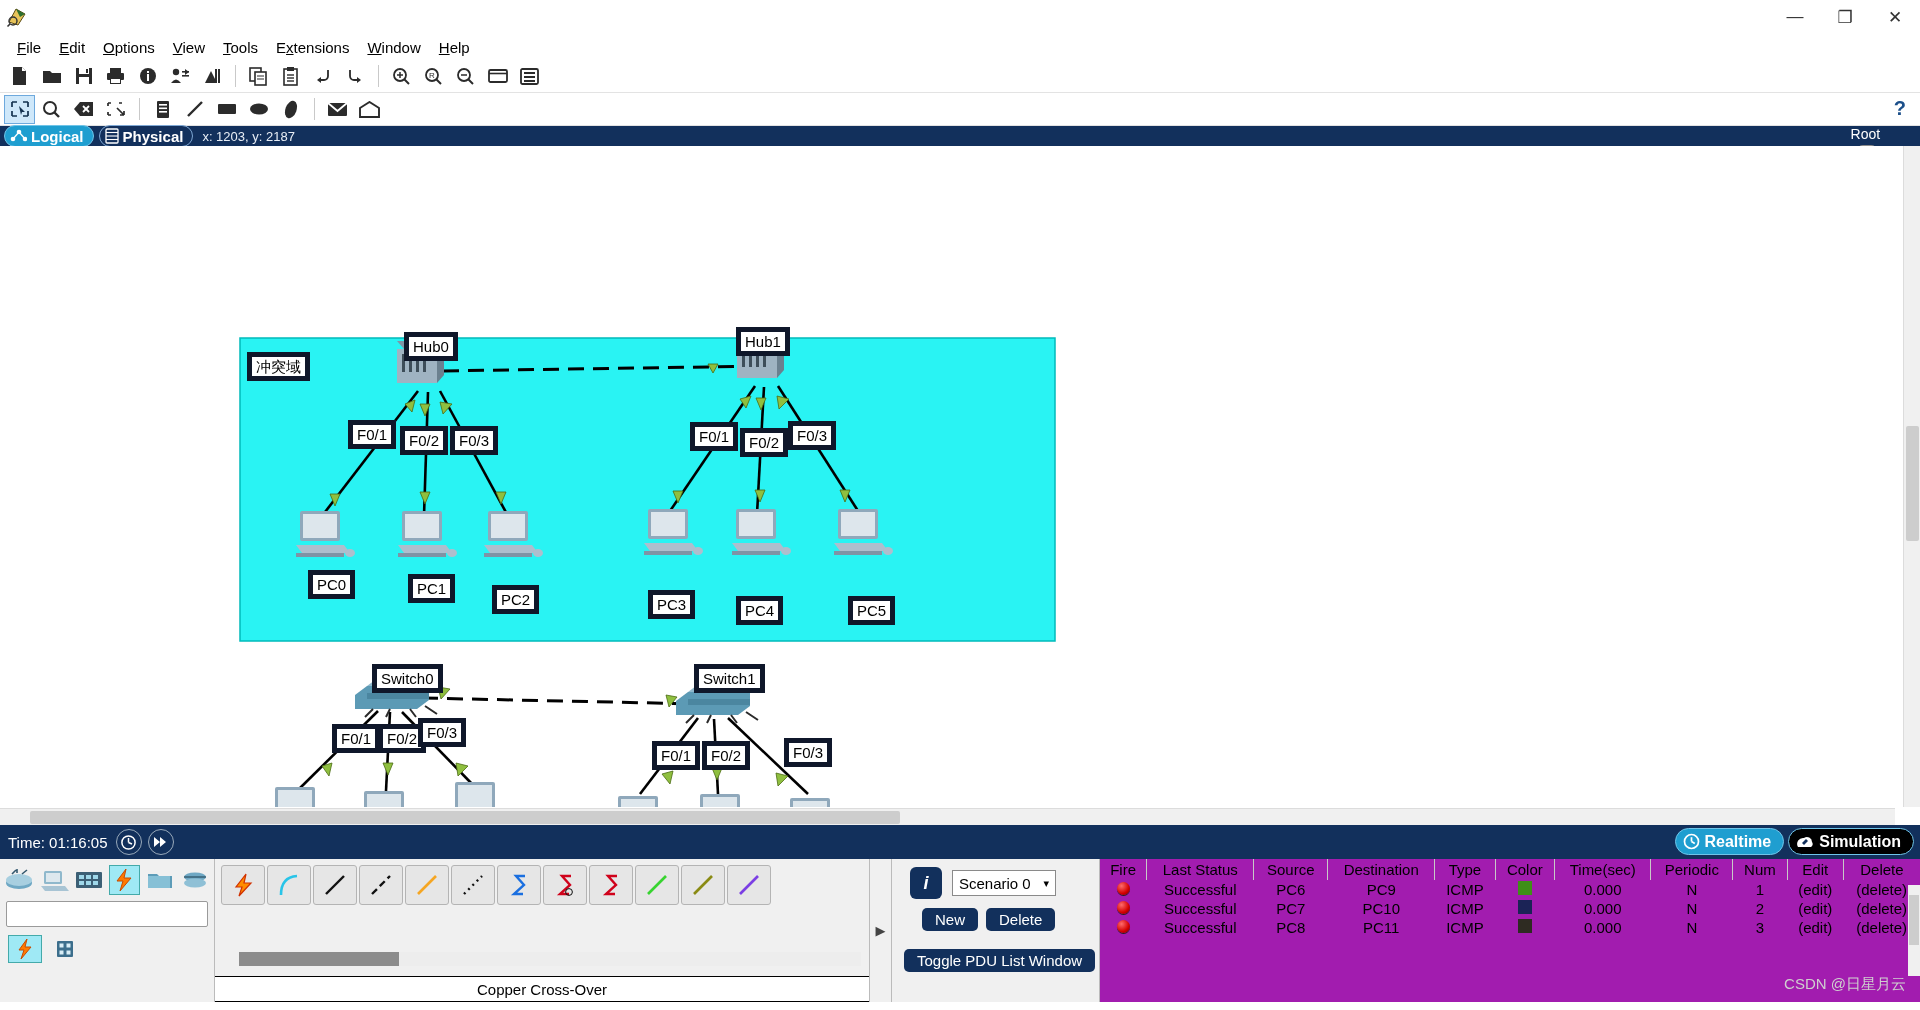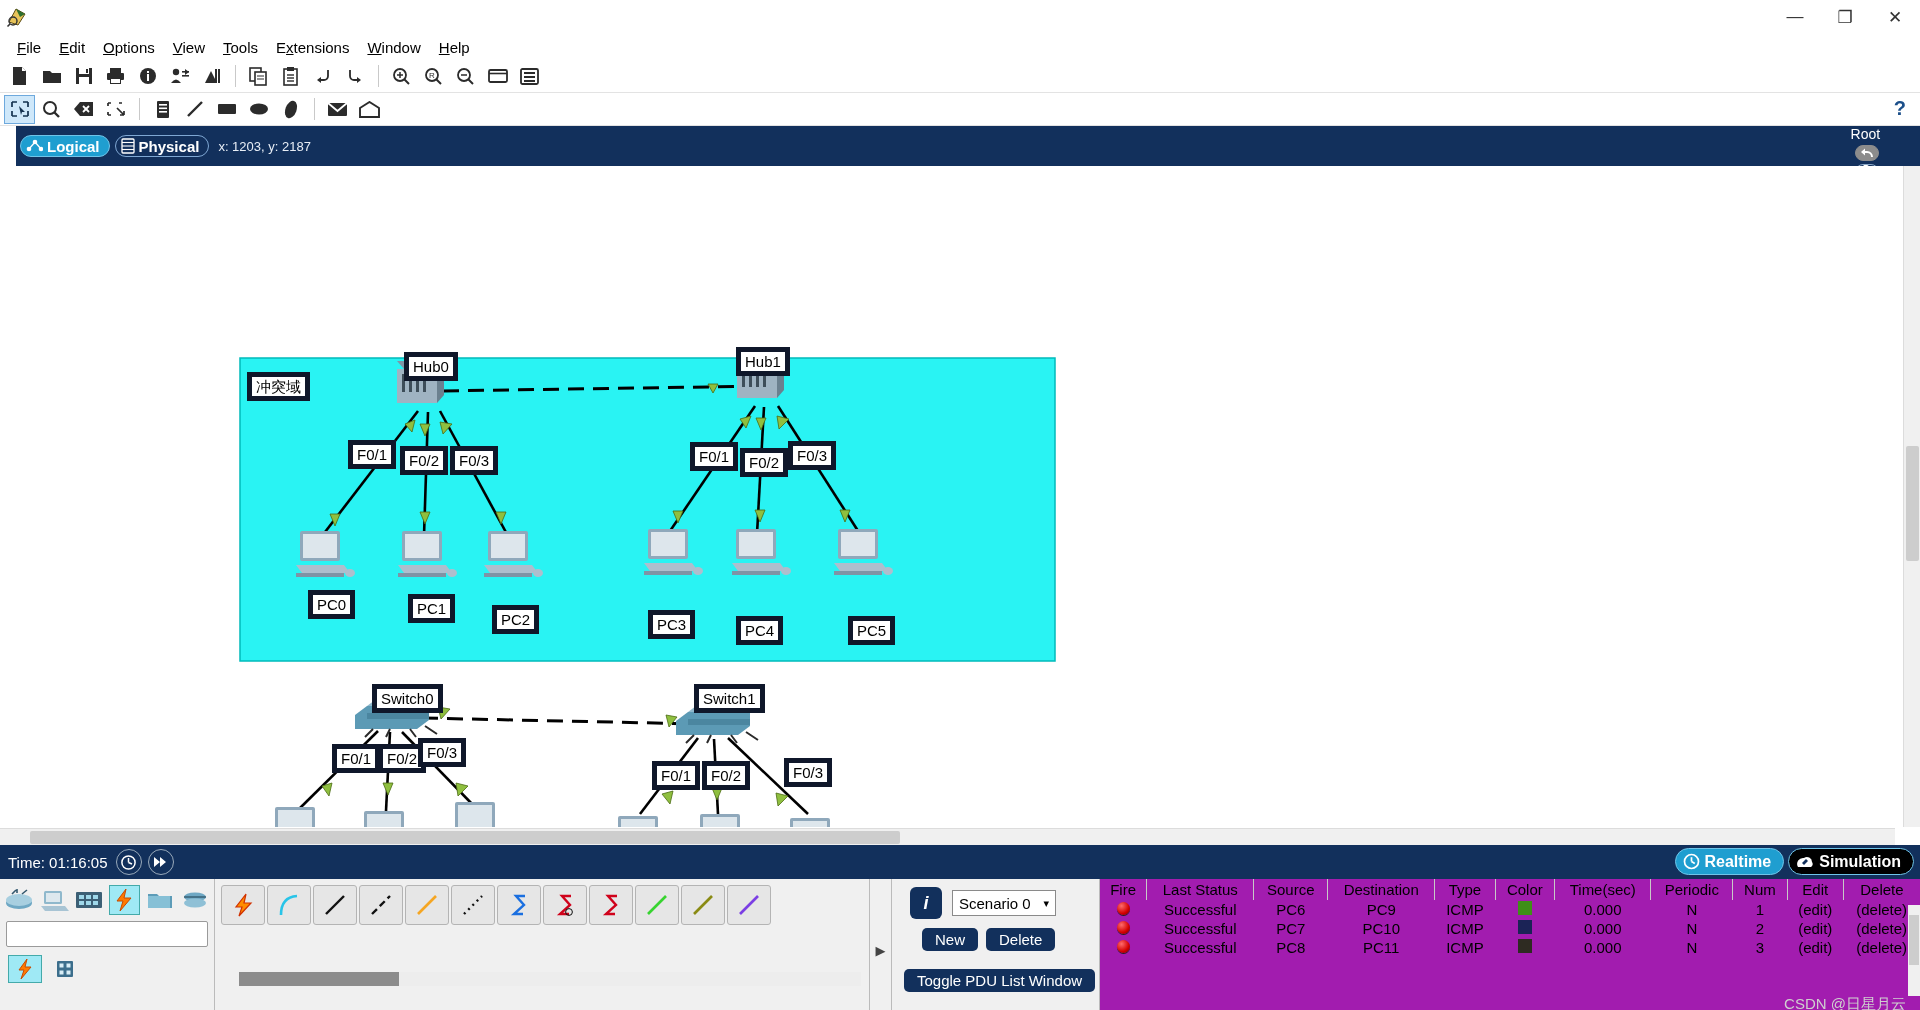--- a/index.html
+++ b/index.html
@@ -29,22 +29,22 @@
   #menubar .mi u{ text-decoration:underline;}
   
   .toolbar{ height:33px; display:flex; align-items:center; padding-left:4px;
      border-bottom:1px solid #e3e3e3; background:#fff; position:relative;}
   .tbtn{ width:31px;height:29px;display:flex;align-items:center;justify-content:center;
      margin-right:1px; cursor:default;}
   .tbtn svg{ display:block;}
   .tsep{ width:1px;height:22px;background:#c9c9c9;margin:0 7px;}
   #helpq{ position:absolute; right:14px; top:4px; font-size:20px; color:#1b4f8a; font-weight:bold;}
   
-  #logicalbar{ height:40px;background:#12305c;display:flex;align-items:center;
-     padding-left:4px; position:relative;margin-left:16px;}
+  #logicalbar{ height:20px;background:#12305c;display:flex;align-items:center;
+     padding-left:4px; position:relative;}
   .lpill{ height:22px;border-radius:11px;display:flex;align-items:center;
      padding:0 9px 0 5px; color:#fff; font-size:15px; font-weight:bold; margin-right:5px;
      border:1px solid #7fa8d4;}
   .lpill.active{ background:#1f9ed0; border-color:#6fc4e8;}
   .lpill.inactive{ background:#12305c;}
   .lpill .gi{ margin-right:4px; display:flex; align-items:center;}
   #coords{ color:#e8eef6; font-size:13px; margin-left:4px;}
   #rootarea{ position:absolute; right:6px; top:0; height:28px; display:flex; align-items:center; gap:3px;flex-direction:column;}
   #rootarea .rlabel{ color:#fff; font-size:14px; margin-right:3px;}
   .rbtn{ width:24px;height:24px;border-radius:12px;border:1px solid #8aa8c8;
@@ -800,20 +800,21 @@
           </svg>
         </div>
       <div class="conn">
           <svg width="26" height="26">
             <line x1="4" y1="22" x2="22" y2="4" stroke="#7b3fe4" stroke-width="2.6"></line>
           </svg>
         </div>
     </div>
     <div id="connScrollTrack"></div>
     <div id="connScrollThumb"></div>
+    <div id="connName">Copper Cross-Over</div>
   </div>
 
   <div id="arrowCol">
     <span style="font-size:13px;color:#444;">▶</span>
   </div>
 
   <div id="scenarioPanel">
     <div style="display:flex;align-items:center;gap:10px;padding:8px 0 0 18px;">
       <div class="infoCircle">i</div>
       <div class="selbox">

